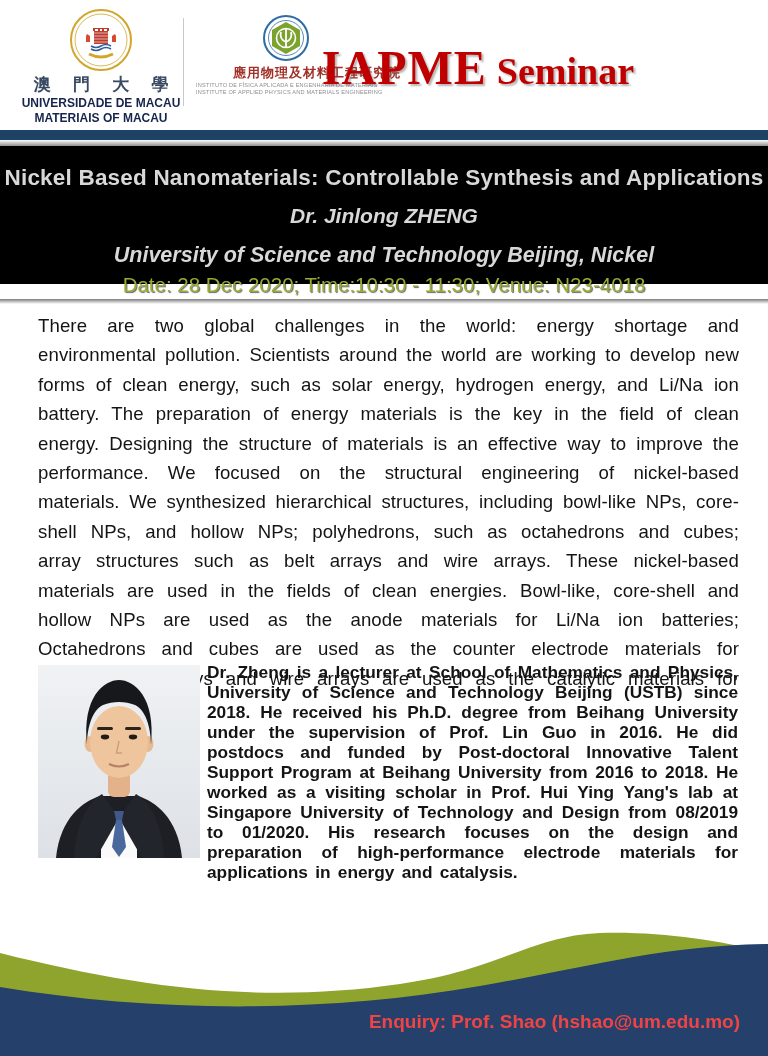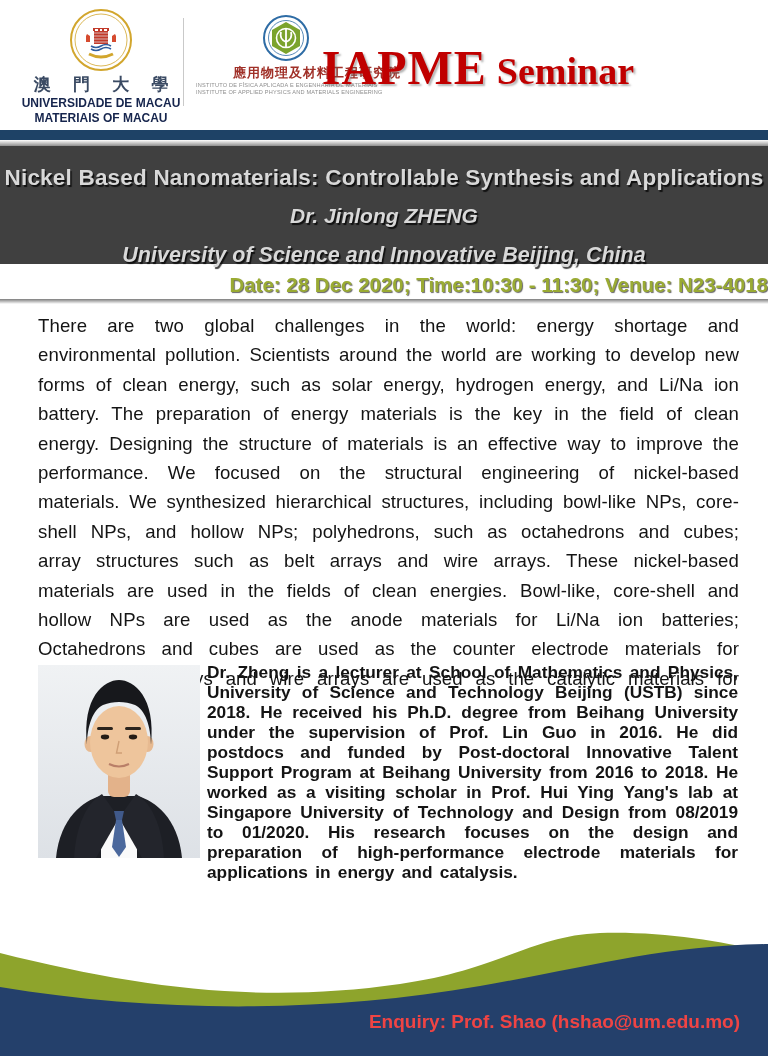--- a/index.html
+++ b/index.html
@@ -25,32 +25,32 @@
   .seminar-title { position:absolute; right:26px; top:40px; white-space:nowrap;
                    font-family:"Liberation Serif", serif; font-weight:bold; color:#c00000;
                    text-shadow:2px 2px 2px rgba(90,90,90,.45); }
   .seminar-title .brand { font-size:48px; letter-spacing:1px; }
   .seminar-title .word  { font-size:38px; margin-left:10px; }
 
   
   .top-strip  { position:absolute; top:130px; left:0; width:768px; height:10px; background:#1e4266; }
   .silver-line{ position:absolute; top:140px; left:0; width:768px; height:6px;
                 background:linear-gradient(#ffffff,#8f8f8f); }
-  .banner { position:absolute; top:146px; left:0; width:768px; height:118px;
-            background:#404040; text-align:center; color:#d8d8d8; }
+  .banner { position:absolute; top:146px; left:0; width:768px; height:138px;
+            background:#000000; text-align:center; color:#d8d8d8; }
   .banner-shadow { position:absolute; top:299px; left:0; width:768px; height:5px;
                    background:linear-gradient(#7d7d7d,#ffffff); }
   .talk-title { padding-top:19px; font-size:22.5px; font-weight:bold;
                 text-shadow:1.5px 1.5px 1px rgba(0,0,0,.75); letter-spacing:.2px; }
   .speaker    { margin-top:13px; font-size:21px; font-weight:bold;
                 text-shadow:1.5px 1.5px 1px rgba(0,0,0,.75);font-style:italic; }
   .affiliation{ margin-top:15px; font-size:21.5px; font-weight:bold; font-style:italic;
                 text-shadow:1.5px 1.5px 1px rgba(0,0,0,.75); }
-  .schedule   { margin-top:5px; font-size:20.5px; font-weight:bold; color:#9aab33;
-                text-shadow:1px 1px 1px rgba(0,0,0,.6);text-align:right; }
+  .schedule   { margin-top:5px; font-size:20.5px; font-weight:normal; color:#9aab33;
+                text-shadow:1px 1px 1px rgba(0,0,0,.6); }
 
   
   .abstract { position:absolute; top:311px; left:38px; width:701px;
               font-size:18.6px; line-height:29.4px; text-align:justify;
               word-spacing:3.5px; letter-spacing:.1px; color:#141414; }
 
   
   .photo { position:absolute; left:38px; top:665px; width:162px; height:193px; }
   .bio-text { position:absolute; left:207px; top:662px; width:531px;
               font-size:17.3px; font-weight:bold; line-height:20px;
@@ -103,21 +103,21 @@
     <div class="seminar-title">
       <span class="brand">IAPME</span><span class="word">Seminar</span>
     </div>
   </div>
 
   <div class="top-strip"></div>
   <div class="silver-line"></div>
   <div class="banner">
     <div class="talk-title">Nickel Based Nanomaterials: Controllable Synthesis and Applications</div>
     <div class="speaker">Dr. Jinlong ZHENG</div>
-    <div class="affiliation">University of Science and Innovative Beijing, China</div>
+    <div class="affiliation">University of Science and Technology Beijing, Nickel</div>
     <div class="schedule">Date: 28 Dec 2020; Time:10:30 - 11:30; Venue: N23-4018</div>
   </div>
   <div class="banner-shadow"></div>
 
   <div class="abstract">There are two global challenges in the world: energy shortage and environmental pollution. Scientists around the world are working to develop new forms of clean energy, such as solar energy, hydrogen energy, and Li/Na ion battery. The preparation of energy materials is the key in the field of clean energy. Designing the structure of materials is an effective way to improve the performance. We focused on the structural engineering of nickel-based materials. We synthesized hierarchical structures, including bowl-like NPs, core-shell NPs, and hollow NPs; polyhedrons, such as octahedrons and cubes; array structures such as belt arrays and wire arrays. These nickel-based materials are used in the fields of clean energies. Bowl-like, core-shell and hollow NPs are used as the anode materials for Li/Na ion batteries; Octahedrons and cubes are used as the counter electrode materials for DSSCs, belt arrays and wire arrays are used as the catalytic materials for water splitting.</div>
 
   <svg class="photo" viewBox="0 0 162 193">
     <defs>
       <linearGradient id="pbg" x1="0" y1="0" x2="0" y2="1">
         <stop offset="0" stop-color="#f0f2f4"></stop>

